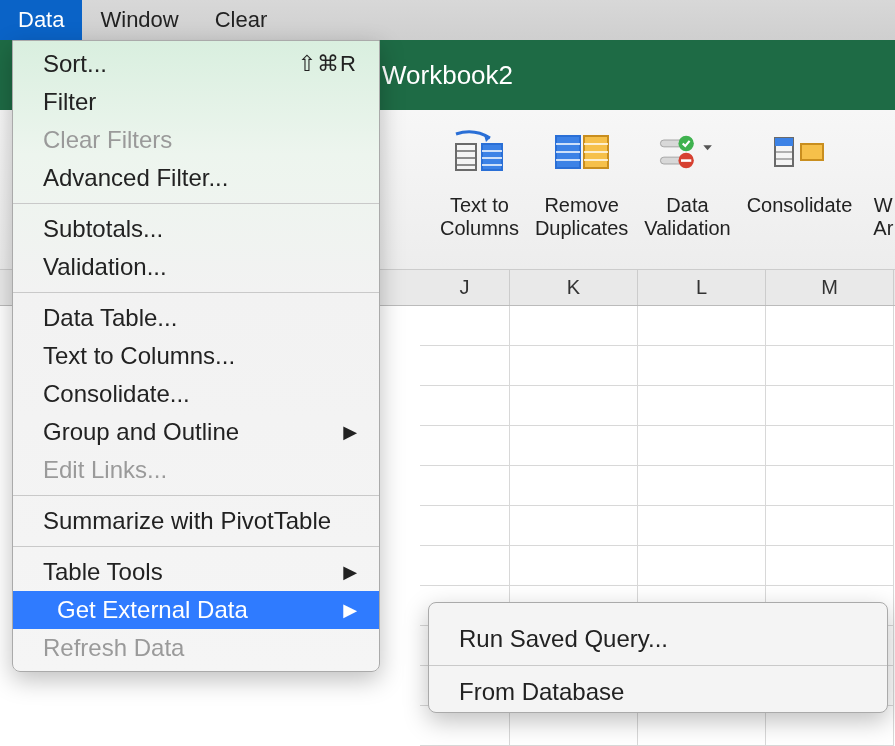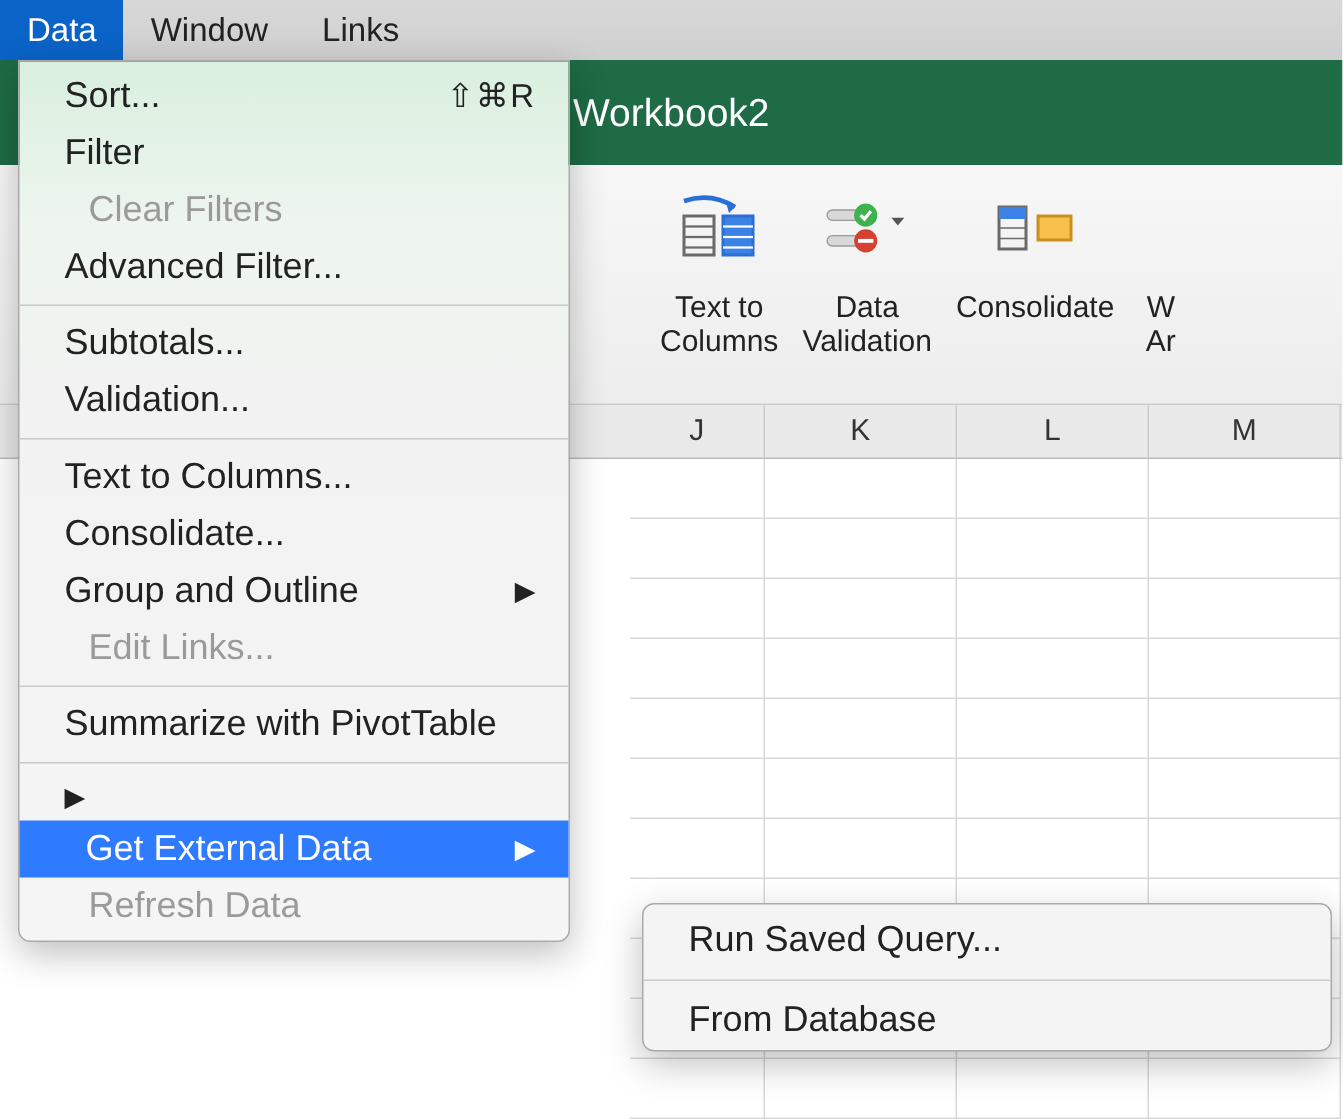--- a/index.html
+++ b/index.html
@@ -31,53 +31,53 @@
   width: 368px;
   background: linear-gradient(180deg, #d9efdf 0%, #edf5ee 18%, #f2f2f2 40%, #f5f5f5 100%);
   border: 1px solid #aaa;
   border-radius: 0 0 8px 8px;
   box-shadow: 0 8px 24px rgba(0,0,0,.25);
   font-size: 24px;
   color: #222;
   padding: 4px 0;
 }
 .menu .mi { display: flex; align-items: center; justify-content: space-between; padding: 5px 22px 5px 30px; }
-.menu .mi.disabled { color: #9a9a9a; margin-left: 16px; }
+.menu .mi.disabled { color: #9a9a9a; }
 .menu .mi.highlight { background: #2f7bff; color: #fff; padding-left: 44px; }
 .menu .sep { height: 1px; background: #c9c9c9; margin: 6px 0; }
 .menu .arrow { font-size: 18px; }
 .shortcut { font-size: 22px; letter-spacing: 1px; }
 
 
 .submenu {
   position: absolute;
   left: 428px;
   top: 602px;
   width: 460px;
   background: #f4f4f4;
   border: 1px solid #aaa;
   border-radius: 8px;
   box-shadow: 0 8px 24px rgba(0,0,0,.25);
   font-size: 24px;
   color: #222;
-  padding: 4px 0 0 0;
+  padding: 16px 0 0 0;
 }
 .submenu .mi { padding: 6px 22px 6px 30px; }
 .submenu .sep { height: 1px; background: #c9c9c9; margin: 6px 0; }
 .submenu .mi.highlight { background: #2f7bff; color: #fff; border-radius: 0 0 7px 7px; }
 
 svg { display: block; }
 </style>
 </head>
 <body>
 
 <div class="menubar">
   <div class="mb-item active">Data</div>
   <div class="mb-item">Window</div>
-  <div class="mb-item">Links</div>
+  <div class="mb-item">Clear</div>
 </div>
 
 <div class="titlebar">
   <span>Workbook2</span>
 </div>
 
 <div class="ribbon">
 
   <div class="rb-item">
     <span class="rb-icon">
@@ -91,20 +91,36 @@
         <rect x="32" y="14" width="20" height="26" fill="#3c82e6" stroke="#2a6fd6" stroke-width="2"></rect>
         <line x1="32" y1="21" x2="52" y2="21" stroke="#fff" stroke-width="1.5"></line>
         <line x1="32" y1="28" x2="52" y2="28" stroke="#fff" stroke-width="1.5"></line>
         <line x1="32" y1="35" x2="52" y2="35" stroke="#fff" stroke-width="1.5"></line>
       </svg>
     </span>
     <span style="white-space:pre-line; line-height:1.15;">Text to
 Columns</span>
   </div>
 
+  <div class="rb-item">
+    <span class="rb-icon">
+      <svg width="60" height="44" viewBox="0 0 60 44">
+        <rect x="4" y="6" width="24" height="32" fill="#3c82e6" stroke="#2a6fd6" stroke-width="2"></rect>
+        <line x1="4" y1="14" x2="28" y2="14" stroke="#fff" stroke-width="1.5"></line>
+        <line x1="4" y1="22" x2="28" y2="22" stroke="#fff" stroke-width="1.5"></line>
+        <line x1="4" y1="30" x2="28" y2="30" stroke="#fff" stroke-width="1.5"></line>
+        <rect x="32" y="6" width="24" height="32" fill="#f6c04a" stroke="#c98e1e" stroke-width="2"></rect>
+        <line x1="32" y1="14" x2="56" y2="14" stroke="#fff" stroke-width="1.5"></line>
+        <line x1="32" y1="22" x2="56" y2="22" stroke="#fff" stroke-width="1.5"></line>
+        <line x1="32" y1="30" x2="56" y2="30" stroke="#fff" stroke-width="1.5"></line>
+      </svg>
+    </span>
+    <span style="white-space:pre-line; line-height:1.15;">Remove
+Duplicates</span>
+  </div>
 
   <div class="rb-item">
     <span class="rb-icon">
       <svg width="70" height="44" viewBox="0 0 70 44">
         <rect x="4" y="8" width="32" height="8" rx="4" fill="#d8d8d8" stroke="#9a9a9a"></rect>
         <circle cx="34" cy="12" r="9" fill="#3fb24f"></circle>
         <path d="M30 12 l3 3 l5 -6" stroke="#fff" stroke-width="2.5" fill="none"></path>
         <rect x="4" y="28" width="32" height="8" rx="4" fill="#d8d8d8" stroke="#9a9a9a"></rect>
         <circle cx="34" cy="32" r="9" fill="#d64030"></circle>
         <line x1="28" y1="32" x2="40" y2="32" stroke="#fff" stroke-width="3"></line>
@@ -230,38 +246,42 @@
     </div>
   <div class="sep"></div>
   <div class="mi">
       <span>Subtotals...</span>
     </div>
   <div class="mi">
       <span>Validation...</span>
     </div>
   <div class="sep"></div>
   <div class="mi">
+      <span>Data Table...</span>
+    </div>
+  <div class="mi">
       <span>Text to Columns...</span>
     </div>
   <div class="mi">
       <span>Consolidate...</span>
     </div>
   <div class="mi">
     <span>Group and Outline</span>
     <span class="arrow">▶</span>
   </div>
   <div class="mi disabled">
       <span>Edit Links...</span>
     </div>
   <div class="sep"></div>
   <div class="mi">
       <span>Summarize with PivotTable</span>
     </div>
   <div class="sep"></div>
   <div class="mi">
+    <span>Table Tools</span>
     <span class="arrow">▶</span>
   </div>
   <div class="mi highlight">
     <span>Get External Data</span>
     <span class="arrow">▶</span>
   </div>
   <div class="mi disabled">
       <span>Refresh Data</span>
     </div>
 </div>

